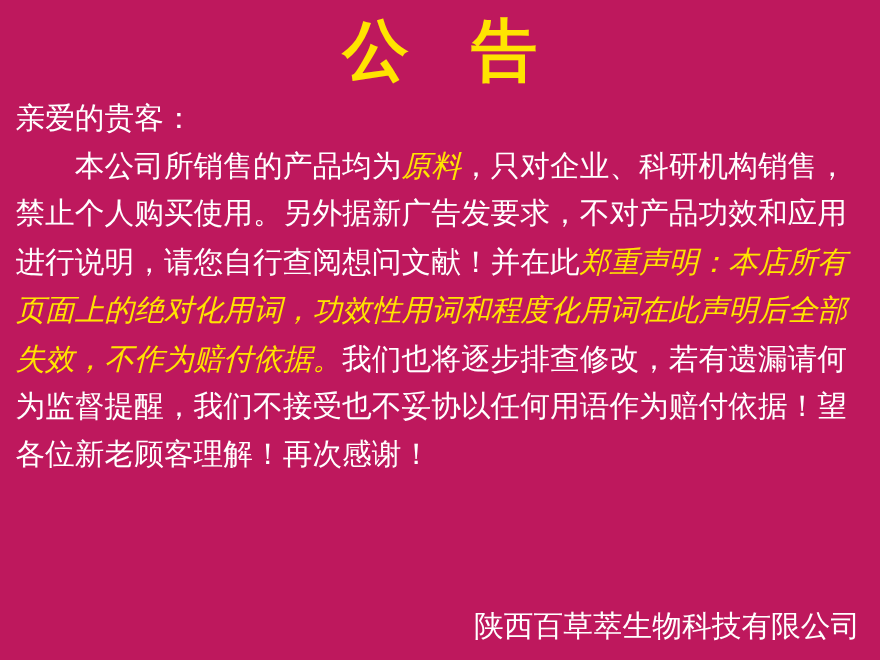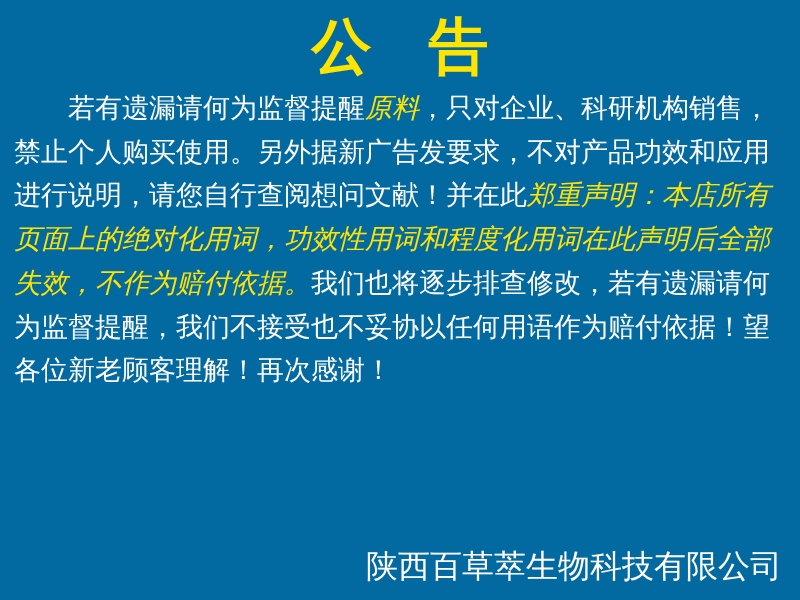--- a/index.html
+++ b/index.html
@@ -10,21 +10,21 @@
     width: 800px;
     height: 600px;
     background: #e50d10;
     font-family: "Liberation Sans", "DejaVu Sans", sans-serif;
     overflow: hidden;
   }
   #notice-page {
     position: relative;
     width: 800px;
     height: 600px;
-    background: #0369a1;
+    background: #be185d;
     box-sizing: border-box;
   }
   #notice-title {
     text-align: center;
     color: #ffe400;
     font-size: 60px;
     font-weight: bold;
     letter-spacing: 18px;
     text-indent: 18px;
     line-height: 1;
@@ -48,35 +48,36 @@
   }
   .hl {
     color: #ffe400;
     font-style: italic;
   }
   #notice-signature {
     position: absolute;
     right: 18px;
     bottom: 10px;
     color: #ffffff;
-    font-size: 32px;
+    font-size: 27px;
     line-height: 1.5;
     font-family: "DejaVu Sans", "Liberation Sans", sans-serif;
     white-space: nowrap;
     margin-left: 17px;
   }
 </style>
 </head>
 <body>
 
 <div id="notice-page">
 
   <div id="notice-title">公 告</div>
 
   <div id="notice-body">
+    <p class="para">亲爱的贵客：</p>
     <p class="para indent">
-      <span>若有遗漏请何为监督提醒</span><span class="hl">原料</span><span>，只对企业、科研机构销售，禁止个人购买使用。另外据新广告发要求，不对产品功效和应用进行说明，请您自行查阅想问文献！并在此</span><span class="hl">郑重声明：本店所有页面上的绝对化用词，功效性用词和程度化用词在此声明后全部失效，不作为赔付依据。</span><span>我们也将逐步排查修改，若有遗漏请何为监督提醒，我们不接受也不妥协以任何用语作为赔付依据！望各位新老顾客理解！再次感谢！</span>
+      <span>本公司所销售的产品均为</span><span class="hl">原料</span><span>，只对企业、科研机构销售，禁止个人购买使用。另外据新广告发要求，不对产品功效和应用进行说明，请您自行查阅想问文献！并在此</span><span class="hl">郑重声明：本店所有页面上的绝对化用词，功效性用词和程度化用词在此声明后全部失效，不作为赔付依据。</span><span>我们也将逐步排查修改，若有遗漏请何为监督提醒，我们不接受也不妥协以任何用语作为赔付依据！望各位新老顾客理解！再次感谢！</span>
     </p>
   </div>
 
   <div id="notice-signature">陕西百草萃生物科技有限公司</div>
 
 </div>
 
 </body></html>

